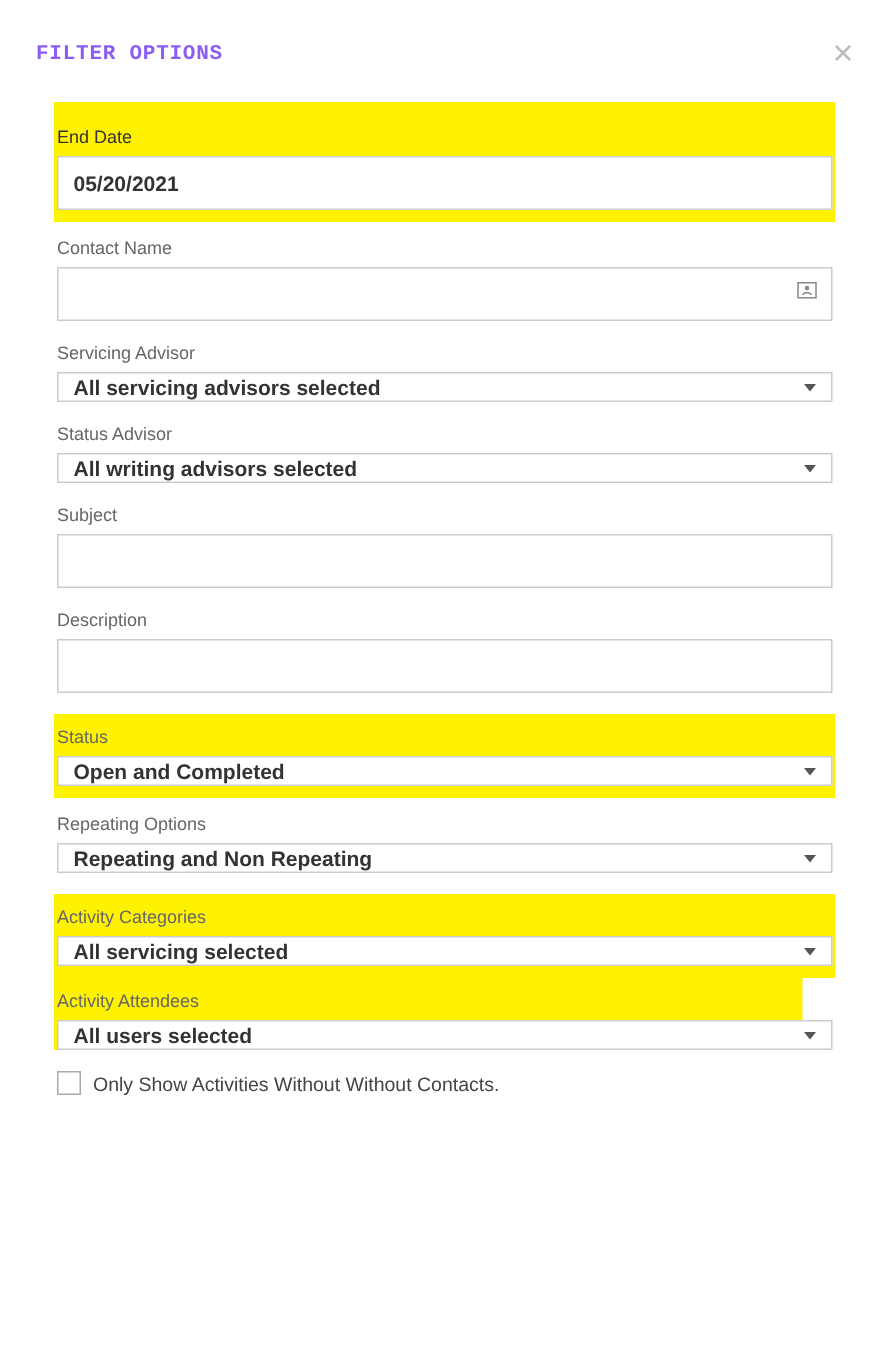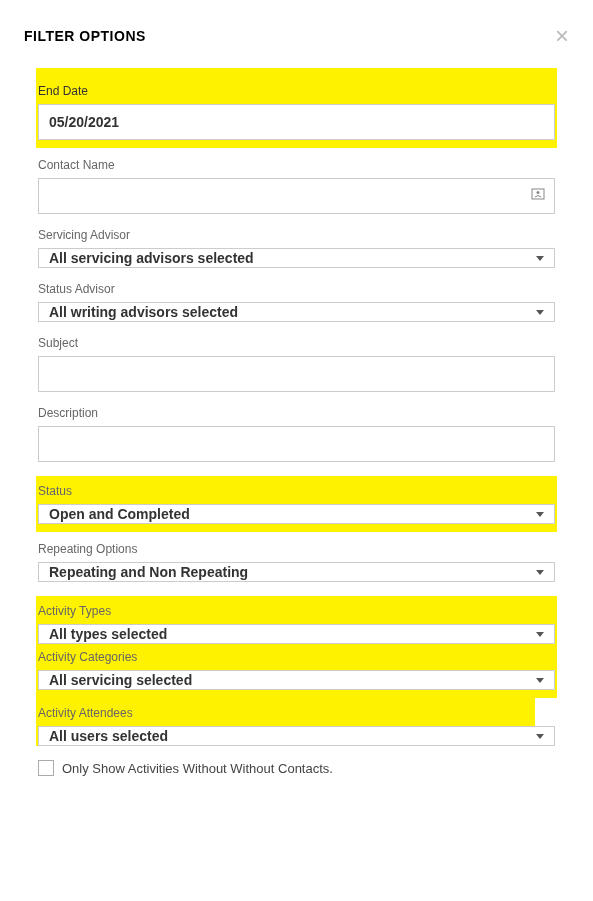--- a/index.html
+++ b/index.html
@@ -17,24 +17,25 @@
     .modal {
       padding: 24px;
     }
     .modal-header {
       display: flex;
       justify-content: space-between;
       align-items: center;
       margin-bottom: 20px;
     }
     .modal-title {
-      color: #000000;
+      color: #8b5cf6;
       font-weight: 700;
       font-size: 14px;
       letter-spacing: 0.5px;
+      font-family: Liberation Mono, monospace;
     }
     .close-btn {
       color: #bbb;
       font-size: 24px;
       font-weight: 300;
       cursor: pointer;
       background: none;
       border: none;
       line-height: 1;
     }
@@ -251,27 +252,20 @@
     <div class="field-group">
       <label class="field-label">Repeating Options</label>
       <div class="select-box">
         <span>Repeating and Non Repeating</span>
         <span class="caret"></span>
       </div>
     </div>
 
     <div class="highlight-multi">
       <div class="field-group">
-        <label class="field-label">Activity Types</label>
-        <div class="select-box">
-          <span>All types selected</span>
-          <span class="caret"></span>
-        </div>
-      </div>
-      <div class="field-group">
         <label class="field-label">Activity Categories</label>
         <div class="select-box">
           <span>All servicing selected</span>
           <span class="caret"></span>
         </div>
       </div>
     </div>
 
     <div class="highlight-notch">
       <label class="field-label">Activity Attendees</label>

